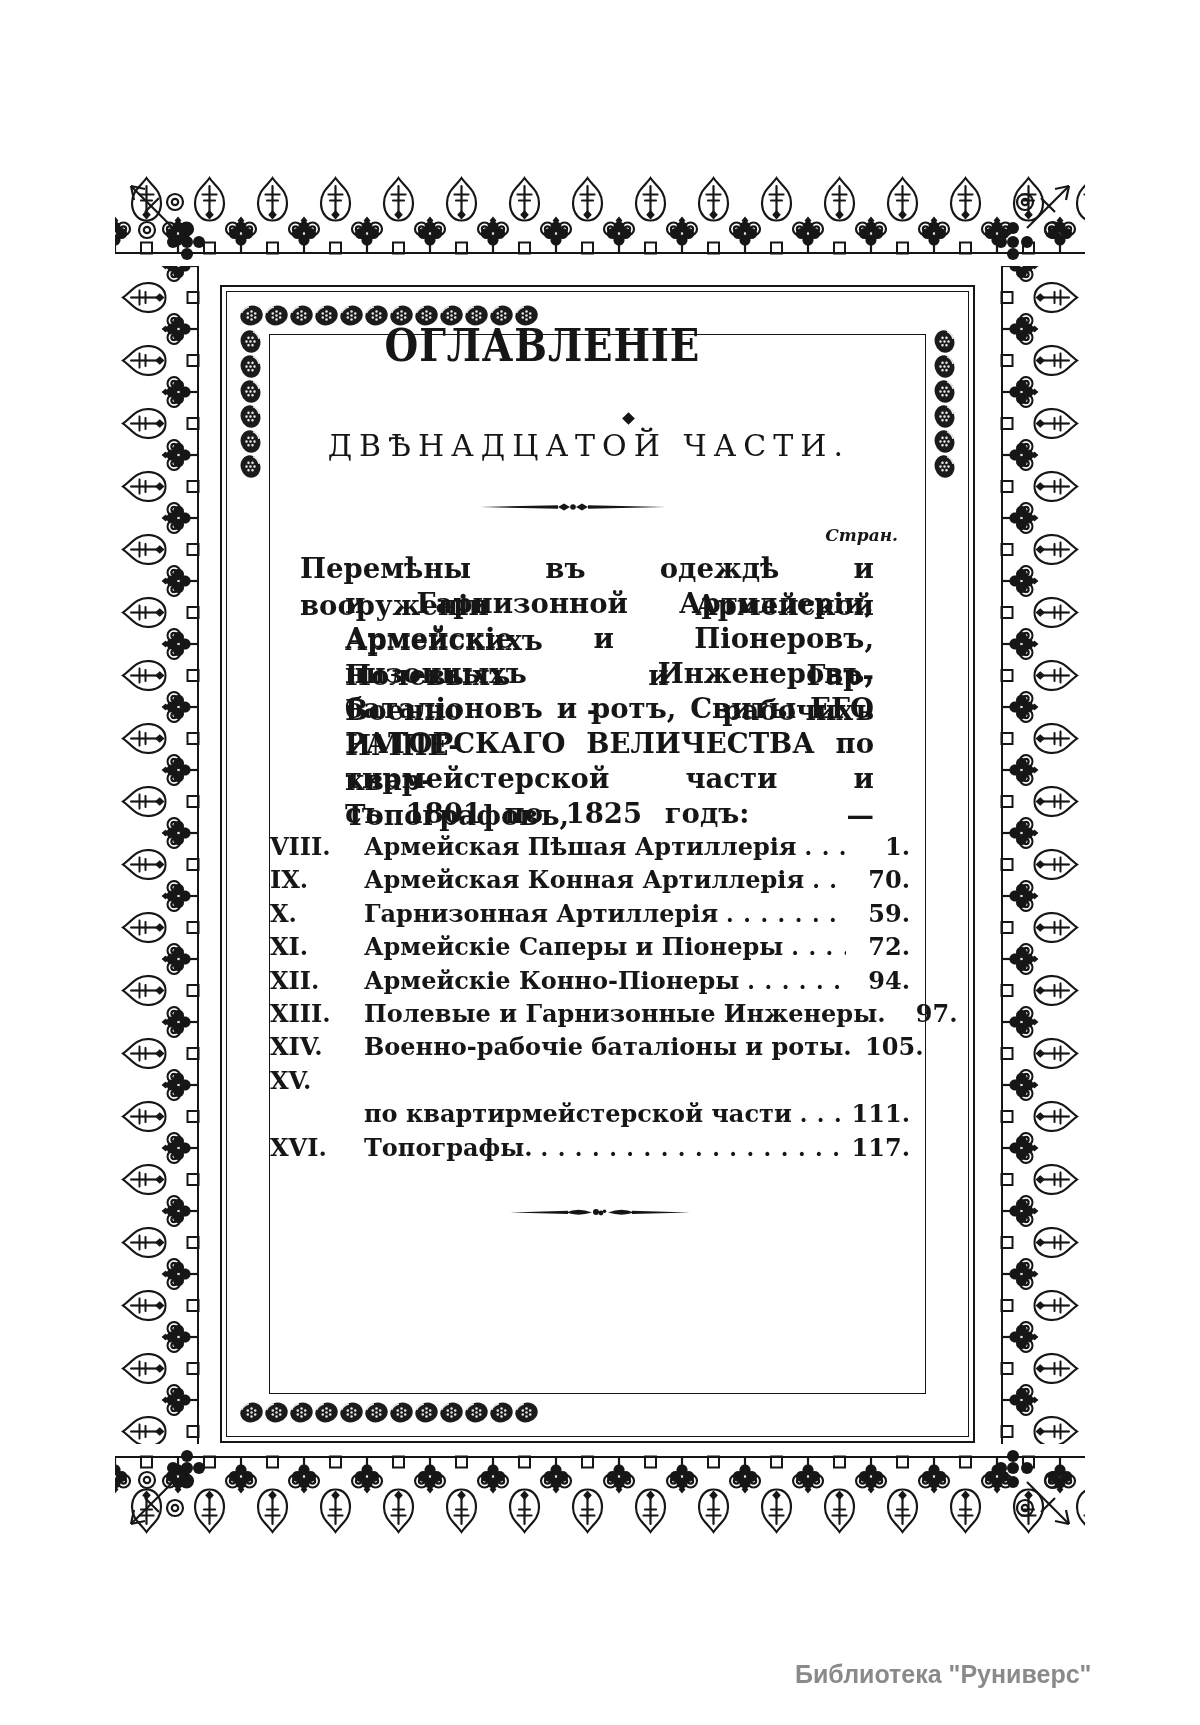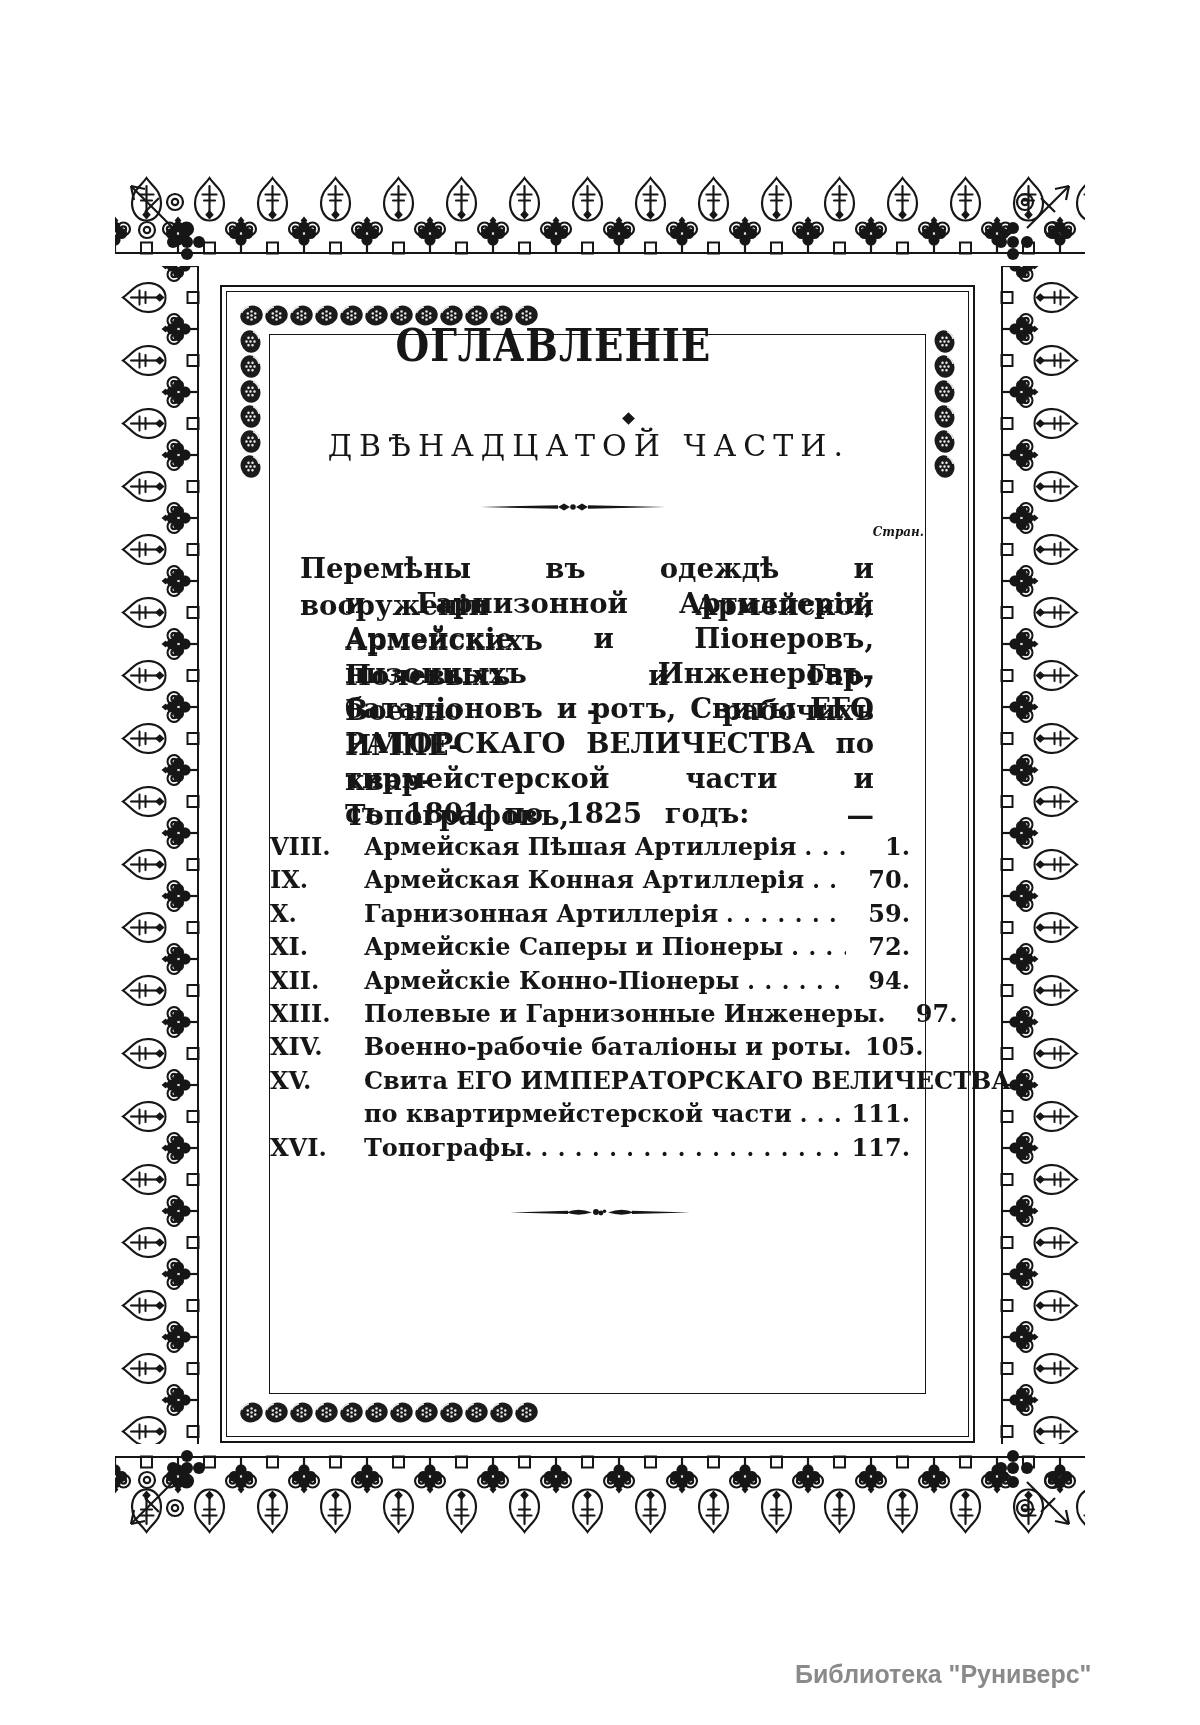--- a/index.html
+++ b/index.html
@@ -28,28 +28,28 @@
   .frame-inner { position:absolute; inset:4px; border:1.5px solid #151515; }
   .ros { position:absolute; }
   .ros-top    { left:12px; right:12px; top:10px; height:27px; }
   .ros-bottom { left:12px; right:12px; bottom:10px; height:27px; }
   .ros-left   { left:10px; top:37px; bottom:37px; width:27px; }
   .ros-right  { right:10px; top:37px; bottom:37px; width:27px; }
   .content-line { position:absolute; inset:42px; border:1.5px solid #151515; }
 
   
   .text-layer { position:absolute; inset:0; }
-  .title1-box { left:253px; top:320px; width:600px; text-align:center; }
+  .title1-box { left:242px; top:320px; width:600px; text-align:center; }
   .title1 { display:inline-block; font-weight:bold; font-size:44px; letter-spacing:1px;
             transform:scaleX(.88); transform-origin:center; white-space:nowrap; }
   .title-dot { left:624px; top:414px; width:9px; height:9px; background:#161616; transform:rotate(45deg); }
   .title2-box { left:250px; top:428px; width:600px; text-align:right; }
   .title2 { font-size:30px; letter-spacing:7px; white-space:nowrap; }
-  .stran  { left:792px; top:525px; width:132px; text-align:right;
-            font-style:italic; font-weight:bold; font-size:12px; }
+  .stran  { left:766px; top:525px; width:132px; text-align:right;
+            font-style:italic; font-weight:bold; font-size:17px; }
 
   .paragraph { left:300px; top:550px; width:574px; }
   .par-line { height:35px; line-height:37px; font-weight:bold; font-size:27.5px;
               text-align:justify; text-align-last:justify; white-space:normal; }
   .par-line.ind { padding-left:45px; }
   .par-line.last { text-align:left; text-align-last:left; word-spacing:13px; }
 
   .toc { left:270px; top:832px; width:640px; }
   .toc-row { display:flex; align-items:baseline; height:33.4px; font-weight:bold; font-size:24px; }
   .numeral { flex:none; width:80px; text-align:left; }
@@ -268,21 +268,20 @@
         <span class="pageno">97.</span>
       </div>
       <div class="toc-row">
         <span class="numeral">XIV.</span>
         <span class="rtitle">Военно-рабочіе баталіоны и роты.</span>
         <span class="leader">........................................</span>
         <span class="pageno">105.</span>
       </div>
       <div class="toc-row">
         <span class="numeral">XV.</span>
-        <span class="rtitle">Свита ЕГО ИМПЕРАТОРСКАГО ВЕЛИЧЕСТВА</span>
         <span class="leader"></span>
         <span class="pageno"></span>
       </div>
       <div class="toc-row">
         <span class="numeral"></span>
         <span class="rtitle">по квартирмейстерской части</span>
         <span class="leader">........................................</span>
         <span class="pageno">111.</span>
       </div>
       <div class="toc-row">

